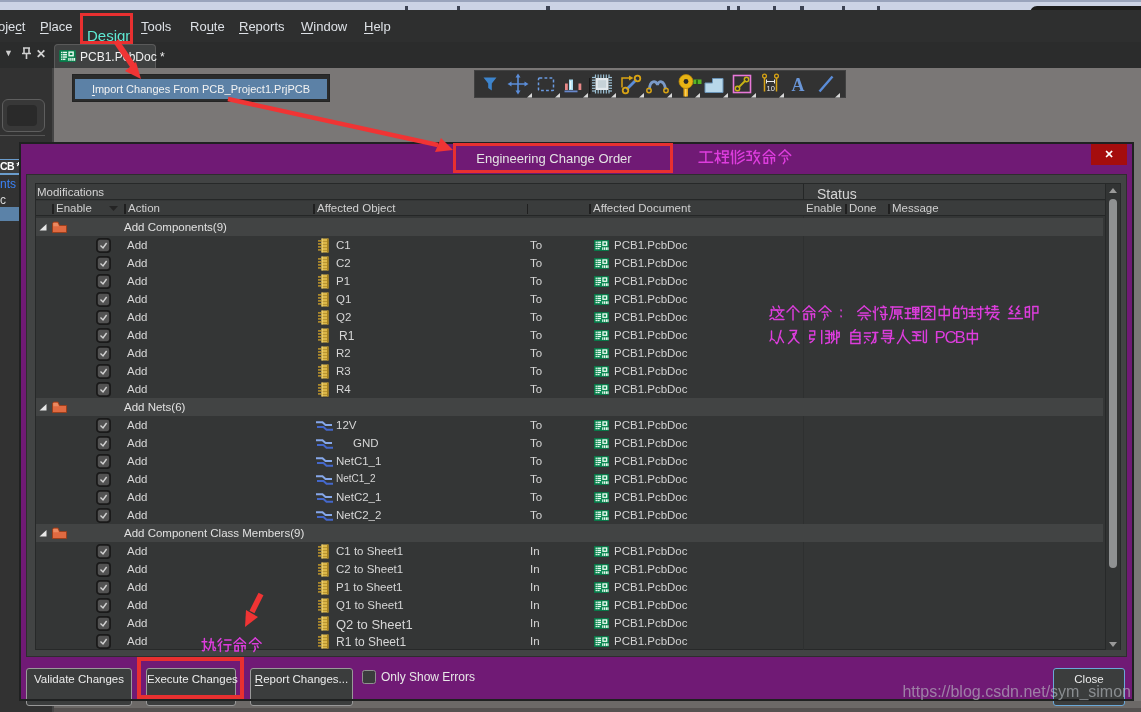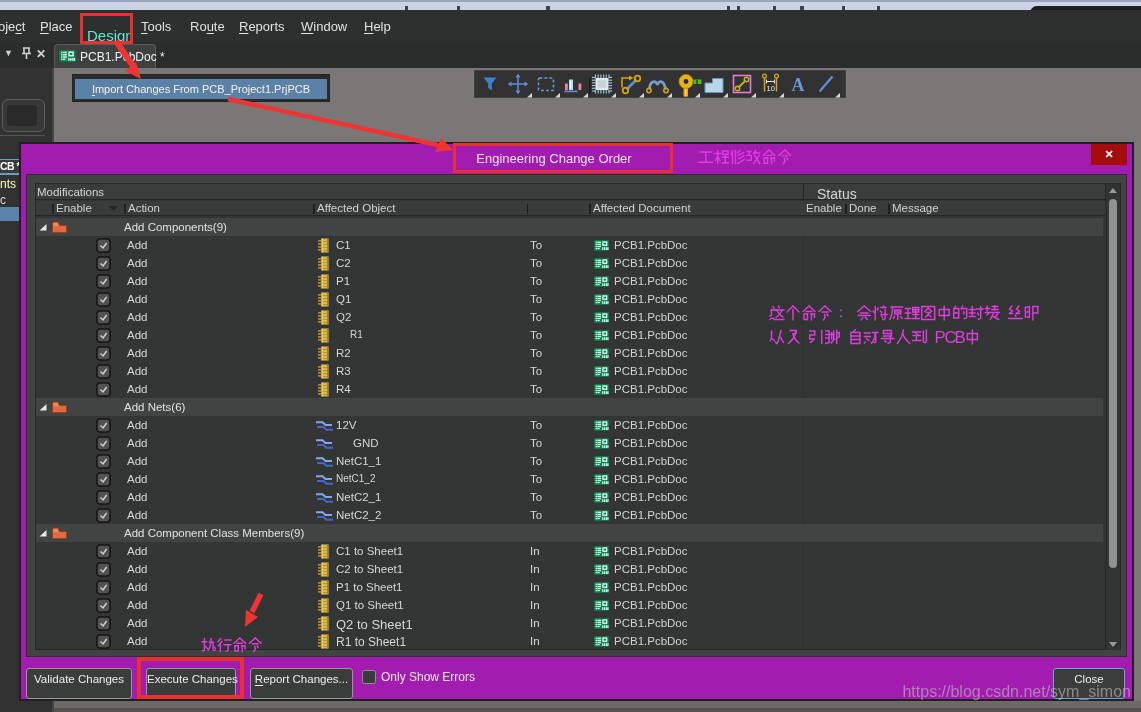--- a/index.html
+++ b/index.html
@@ -1,18 +1,18 @@
 <!DOCTYPE html>
 <html><head><meta charset="utf-8"><style>
 *{margin:0;padding:0;box-sizing:border-box}
 html,body{width:1141px;height:712px;overflow:hidden;background:#2e2f2f}
 body{font-family:"Liberation Sans",sans-serif;position:relative}
 .abs{position:absolute}
 u{text-decoration:underline;text-underline-offset:2px}
-.btn{position:absolute;background:#3b3d3d;border:1px solid #999;border-radius:3px;color:#ececec;font-size:11.5px;text-align:center;line-height:20px;height:31px;white-space:nowrap}
+.btn{position:absolute;background:#3b3d3d;border:1px solid #999;border-radius:3px;color:#ececec;font-size:11.5px;text-align:center;line-height:20px;height:38px;white-space:nowrap}
 .hdr{position:absolute;color:#d0d0d0;font-size:11.5px;top:60px}
 .sep{position:absolute;width:1.5px;height:10px;background:#1f1f1f;top:62px}
 </style></head><body>
 <div class="abs" style="left:0;top:0;width:1141px;height:10px;background:#ccd3e5"></div>
 <div class="abs" style="left:0;top:0;width:1141px;height:1.5px;background:#9aa4bc"></div>
 <div class="abs" style="left:405px;top:6px;width:3px;height:3.5px;background:#3c4252"></div>
 <div class="abs" style="left:457px;top:6px;width:3px;height:3.5px;background:#3c4252"></div>
 <div class="abs" style="left:546px;top:6px;width:4px;height:3.5px;background:#3c4252"></div>
 <div class="abs" style="left:727px;top:6px;width:3px;height:3.5px;background:#3c4252"></div>
 <div class="abs" style="left:737px;top:6px;width:3px;height:3.5px;background:#3c4252"></div>
@@ -150,24 +150,24 @@
     <text x="292.5" y="20.5" font-size="7.5" fill="#e8e8e8" font-family="Liberation Sans">10</text>
     <polygon points="305,27.6 310,27.6 310,23" fill="#d8d8d8"></polygon>
     <text x="317.5" y="20.5" font-size="18" font-weight="bold" fill="#6a96d8" font-family="Liberation Serif">A</text>
     <line x1="345.5" y1="21.5" x2="358.5" y2="6.5" stroke="#5b8dd9" stroke-width="2.4"></line>
     <polygon points="361,27.6 366,27.6 366,23" fill="#d8d8d8"></polygon>
   </svg>
 <div class="abs" style="left:0;top:142px;width:19px;height:570px;background:#323232"></div>
 <div class="abs" style="left:0;top:158.5px;width:19px;height:1.5px;background:#6a9ccc"></div>
 <div class="abs" style="left:0;top:160px;width:19px;height:13px;background:#3b3b3b;color:#fff;font-weight:bold;font-size:10.5px;line-height:13px;letter-spacing:-0.5px;white-space:nowrap">CB&nbsp;*</div>
 <div class="abs" style="left:0;top:173px;width:19px;height:1.5px;background:#6a9ccc"></div>
-<div class="abs" style="left:0;top:177px;color:#fef9c3;font-size:12px">nts</div>
+<div class="abs" style="left:0;top:177px;color:#3b82f6;font-size:12px">nts</div>
 <div class="abs" style="left:0;top:193px;color:#d8d8d8;font-size:12px">c</div>
 <div class="abs" style="left:0;top:207px;width:19px;height:14px;background:#5b82a8"></div>
-<div class="abs" style="left:19px;top:142px;width:1115px;height:559px;background:#a21caf">
+<div class="abs" style="left:19px;top:142px;width:1115px;height:559px;background:#701a75">
 <div class="abs" style="left:428px;top:9px;width:214px;text-align:center;color:#e4e4e4;font-size:13px">Engineering Change Order</div>
 <div class="abs" style="left:1072px;top:1px;width:36px;height:22px;background:#a50d0d;color:#fff;text-align:center;font-weight:bold;font-size:11px;line-height:22px">✕</div>
 <div class="abs" style="left:7px;top:32px;width:1101px;height:483px;background:#424444;border:1px solid #2e2e2e"></div>
 <div class="abs" style="left:16px;top:41px;width:1086px;height:467px;background:#343636;border:1px solid #272929"></div>
 <div class="abs" style="left:17px;top:42px;width:1084px;height:16px;background:#3b3d3d;border-bottom:1px solid #252727"></div>
 <div class="abs" style="left:18px;top:44px;color:#d4d4d4;font-size:11.5px">Modifications</div>
 <div class="abs" style="left:798px;top:44px;color:#d4d4d4;font-size:14px">Status</div>
 <div class="abs" style="left:784px;top:42px;width:1px;height:16px;background:#252727"></div>
 <div class="abs" style="left:17px;top:59px;width:1084px;height:15px;background:#3a3c3c;border-bottom:1px solid #252727"></div>
 <div class="hdr" style="left:37px">Enable</div>
@@ -455,21 +455,21 @@
 <rect x="1" y="8.2" width="3.5" height="1.4"></rect>
         <rect x="1" y="11.2" width="3.5" height="1.4"></rect>
 </g>
 <g fill="#8a6a14" opacity="0.55">
         <rect x="5.7" y="3.2" width="4.3" height="0.8"></rect>
         <rect x="5.7" y="6.2" width="4.3" height="0.8"></rect>
         <rect x="5.7" y="9.2" width="4.3" height="0.8"></rect>
         <rect x="5.7" y="12.2" width="4.3" height="0.8"></rect>
       </g>
 </svg>
-<div class="abs" style="left:331px;top:187px;color:#d6d6d6;font-size:10px">R1</div>
+<div class="abs" style="left:320px;top:187px;color:#d6d6d6;font-size:12px">R1</div>
 <div class="abs" style="left:511px;top:187px;color:#d6d6d6;font-size:11.5px">To</div>
 <svg class="abs" style="left:575px;top:187.5px" width="15" height="11" viewBox="0 0 15 11">
 <rect x="0" y="0" width="15" height="11" rx="1" fill="#0c8752"></rect>
 <rect x="0.6" y="0.6" width="13.8" height="9.8" rx="0.8" fill="none" stroke="#0a6e44" stroke-width="0.7"></rect>
 <g fill="#eafaf0">
 <rect x="1.6" y="1.6" width="1.3" height="1.3"></rect>
         <rect x="3.4" y="1.6" width="3.6" height="1.3"></rect>
 <rect x="1.6" y="3.7" width="1.3" height="1.3"></rect>
         <rect x="3.4" y="3.7" width="3.6" height="1.3"></rect>
 <rect x="1.6" y="5.8" width="1.3" height="1.3"></rect>

